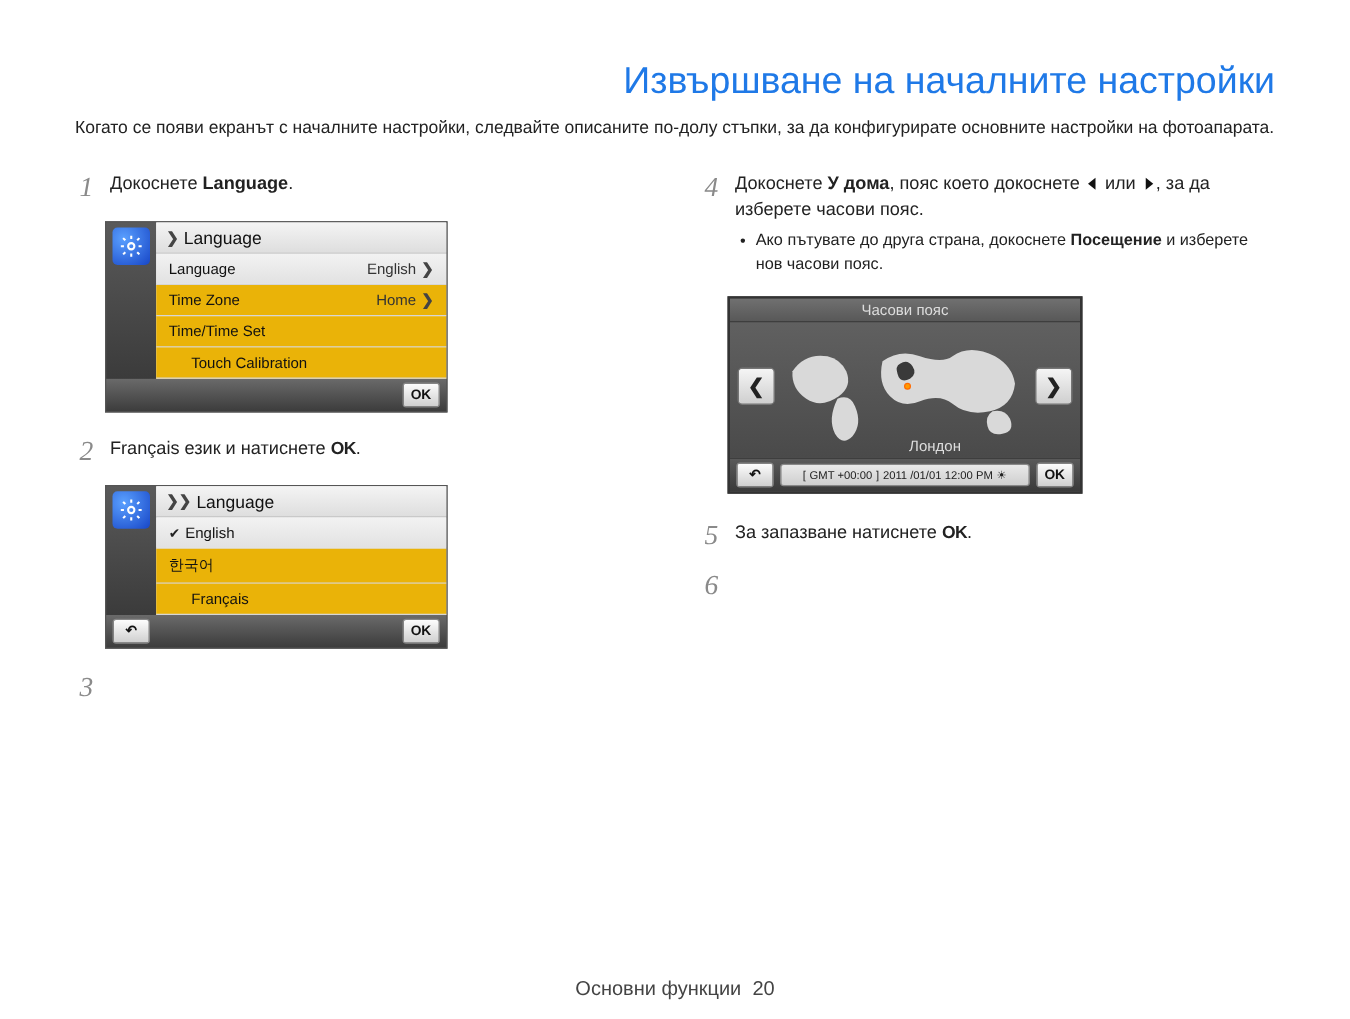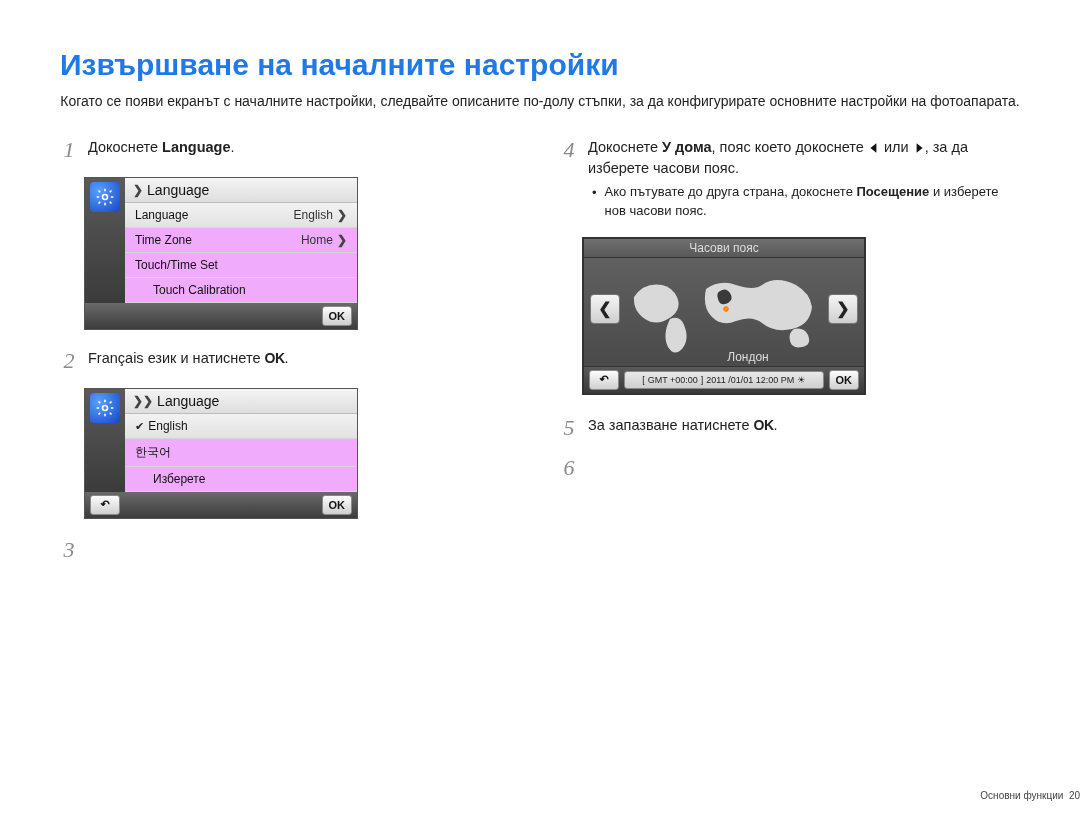--- a/index.html
+++ b/index.html
@@ -11,29 +11,29 @@
     background: #fff;
     font-family: Arial, Helvetica, sans-serif;
     color: #222;
   }
   .page {
     padding: 48px 60px 0 60px;
     position: relative;
   }
   .title {
     font-size: 30px;
-    font-weight: bold;
+    font-weight: normal;
     color: #1f79e7;
     margin: 0 0 10px 0;
+    text-align: right;
   }
   .intro {
     font-size: 14px;
     line-height: 1.35;
     margin: 0 0 26px 0;
-    text-align: center;
   }
   .columns {
     display: flex;
     gap: 40px;
   }
   .col { flex: 1; }
   .step {
     display: flex;
     align-items: flex-start;
     gap: 10px;
@@ -91,21 +91,21 @@
     font-size: 14px;
     display:flex; align-items:center; gap:4px;
   }
   .dev-list { }
   .dev-row {
     display: flex;
     justify-content: space-between;
     align-items: center;
     padding: 5px 10px;
     border-bottom: 1px solid #d6d6d6;
-    background:#f0abfc;
+    background:#eab308;
     font-size: 12px;
   }
   .dev-row:last-child { border-bottom: 1px solid #d6d6d6; padding-left: 28px; }
   .dev-row.sel { background: linear-gradient(#f2f2f2,#e2e2e2); }
   .dev-val { display:flex; align-items:center; gap:4px; color:#333; }
   .device-footer {
     background: linear-gradient(#6a6a6a,#3c3c3c);
     display: flex;
     justify-content: space-between;
     padding: 3px 5px;
@@ -187,22 +187,22 @@
     gap:3px;
   }
   .map-svg { width: 200px; height: 90px; }
   .inline-icon { display:inline-flex; vertical-align:-2px; }
   .ok-glyph { font-family: Arial; font-weight:bold; font-size:14px; letter-spacing:-0.5px;}
   .page-wrap { position: relative; height: 815px; }
   .pg-footer {
     position: absolute;
     bottom: 14px;
     width: 100%;
-    text-align: right;
-    font-size: 10px;
+    text-align: center;
+    font-size: 16px;
     color: #444;
   }
 </style>
 </head>
 <body>
 
 <div class="page-wrap">
 <div class="page">
   <h1 class="title">Извършване на началните настройки</h1>
   <p class="intro">Когато се появи екранът с началните настройки, следвайте описаните по-долу стъпки, за да конфигурирате основните настройки на фотоапарата.</p>
@@ -242,21 +242,21 @@
                     </span>
               </div>
               <div class="dev-row">
                 <span>Time Zone</span>
                 <span class="dev-val">
                       <span>Home</span>
                       <span class="chev">❯</span>
                     </span>
               </div>
               <div class="dev-row">
-                <span>Touch/Time Set</span>
+                <span>Time/Time Set</span>
               </div>
               <div class="dev-row">
                 <span>Touch Calibration</span>
               </div>
             </div>
           </div>
         </div>
         <div class="device-footer">
           <div class="spacer"></div>
           <div class="btn-ok">OK</div>
@@ -286,21 +286,21 @@
               <span>Language</span>
             </div>
             <div class="dev-list">
               <div class="dev-row sel">
                 <span><span class="check">✔</span><span>English</span></span>
               </div>
               <div class="dev-row">
                 <span>한국어</span>
               </div>
               <div class="dev-row">
-                <span>Изберете</span>
+                <span>Français</span>
               </div>
             </div>
           </div>
         </div>
         <div class="device-footer">
           <div class="btn-back">
                 <span>↶</span>
               </div>
           <div class="spacer"></div>
           <div class="btn-ok">OK</div>

